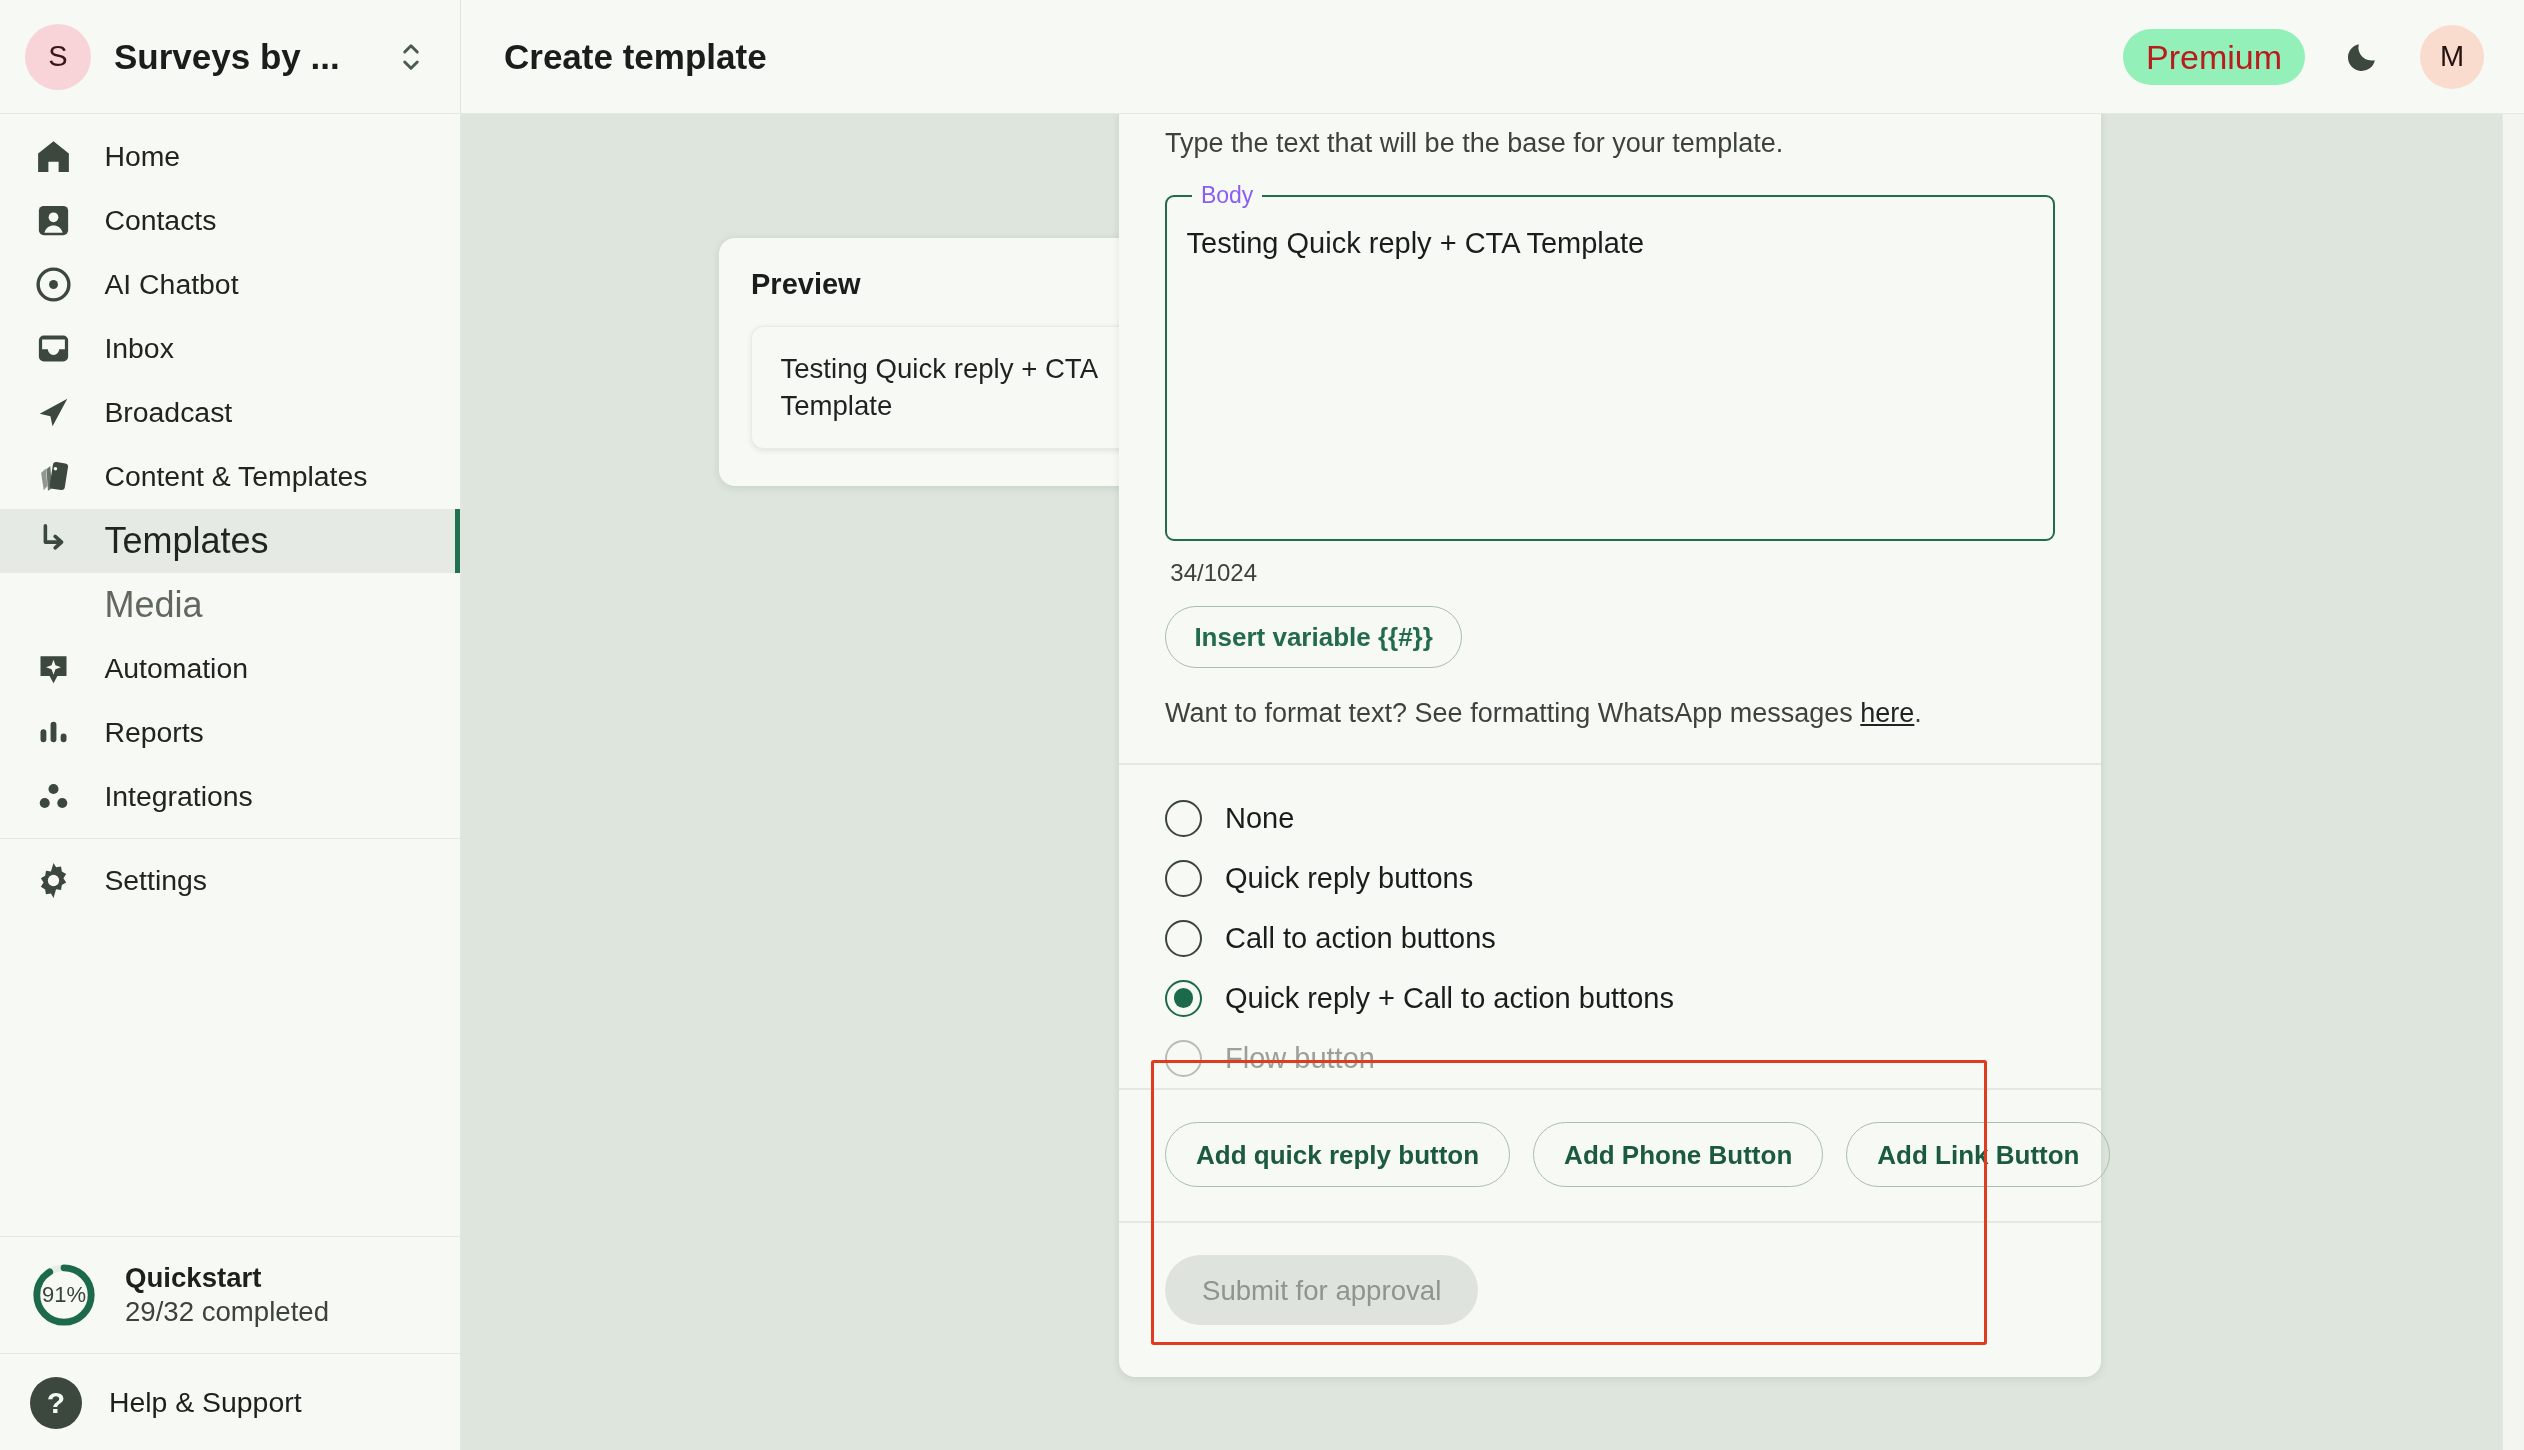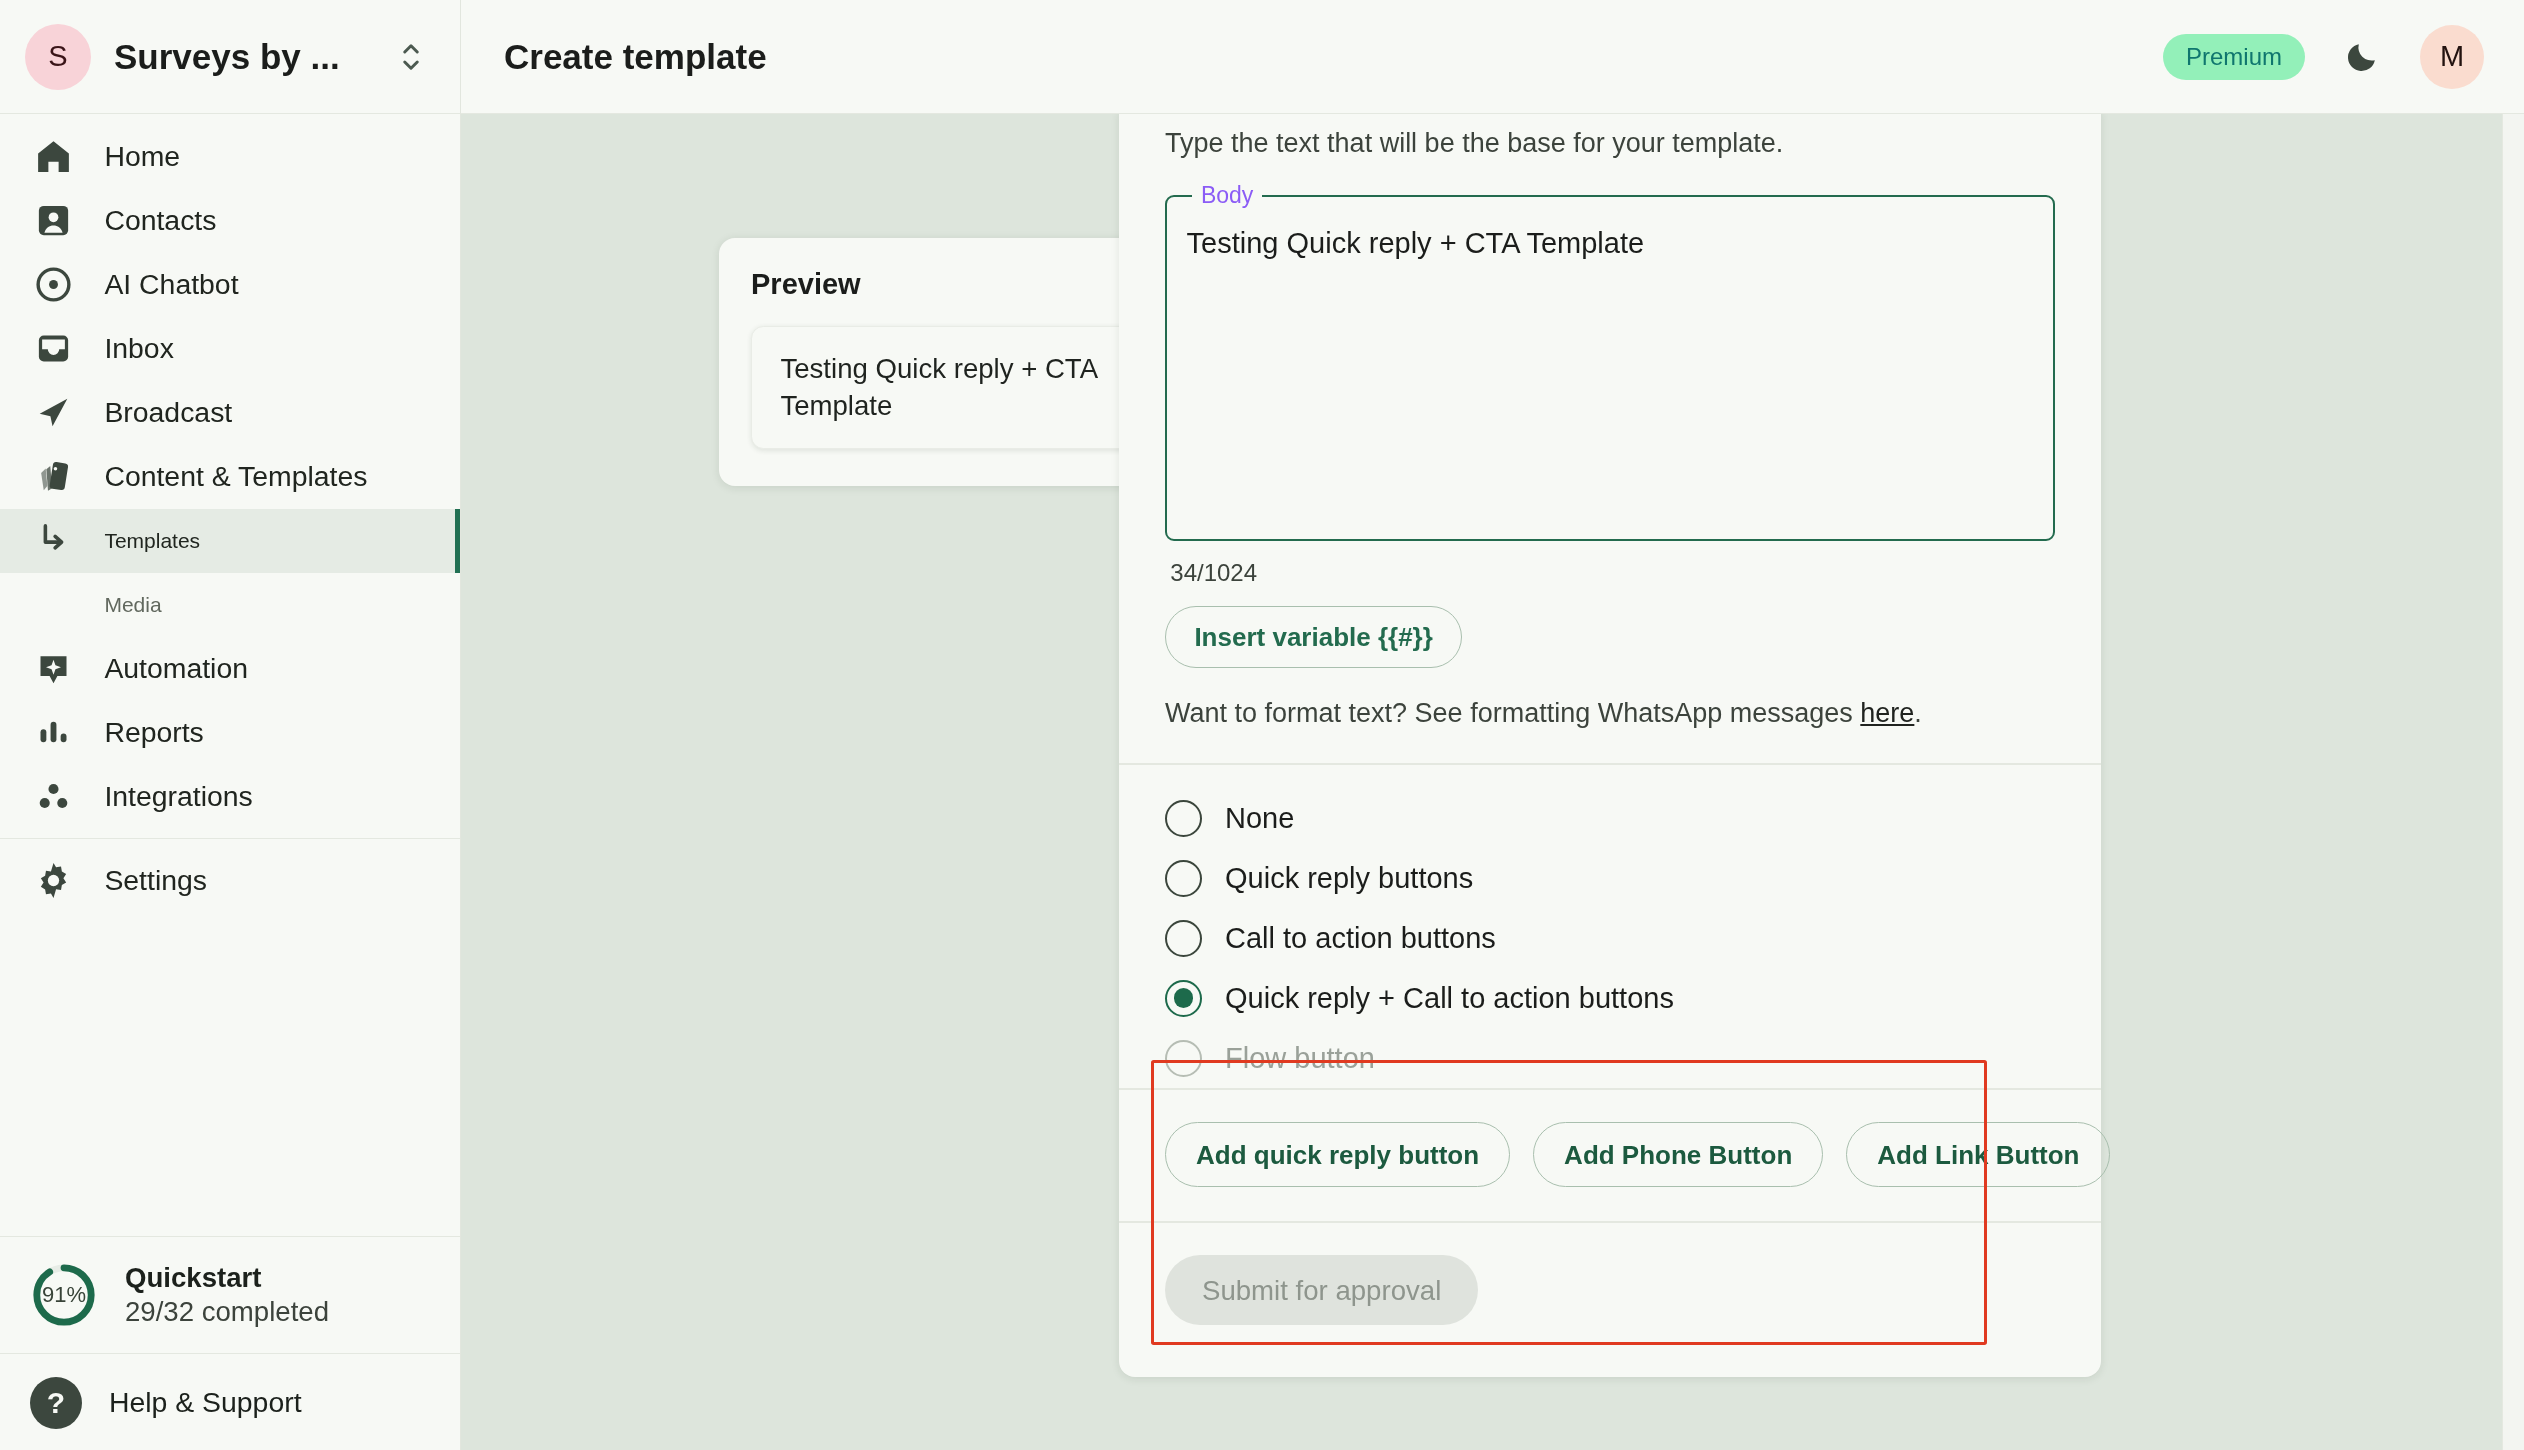--- a/index.html
+++ b/index.html
@@ -76,21 +76,21 @@
     width: 46px; height: 46px;
     flex: 0 0 46px;
     display: flex; align-items: center; justify-content: center;
     color: #3c473e;
   }
   .nav-item .lbl {
     font-size: 28.4px;
     color: #20251f;
     white-space: nowrap;
   }
-  .nav-item.sub .lbl { font-size: 21px; }
+  .nav-item.sub .lbl { font-size: 36px; }
   .nav-item.muted .lbl { color: #61685e; }
   .nav-item.active {
     background: #e5ebe4;
   }
   .nav-item.active::after {
     content: "";
     position: absolute;
     right: -1.8px; top: 0; bottom: 0;
     width: 7.1px;
     background: #217053;
@@ -160,22 +160,22 @@
     font-size: 35px;
     font-weight: 700;
     color: #1b1d1b;
     flex: 1 1 auto;
   }
   .topbar-right {
     display: flex; align-items: center; gap: 39px;
   }
   .badge-premium {
     background: #93f0b9;
-    color: #0f766e;
-    font-size: 24px;
+    color: #b91c1c;
+    font-size: 34px;
     border-radius: 888px;
     padding: 11px 23px;
     line-height: 1;
     cursor: pointer;
   }
   .moon { color: #3c473e; display: flex; align-items: center; cursor: pointer; }
   .avatar-m {
     width: 64px; height: 64px; border-radius: 50%;
     background: #fadccf;
     color: #231310;

